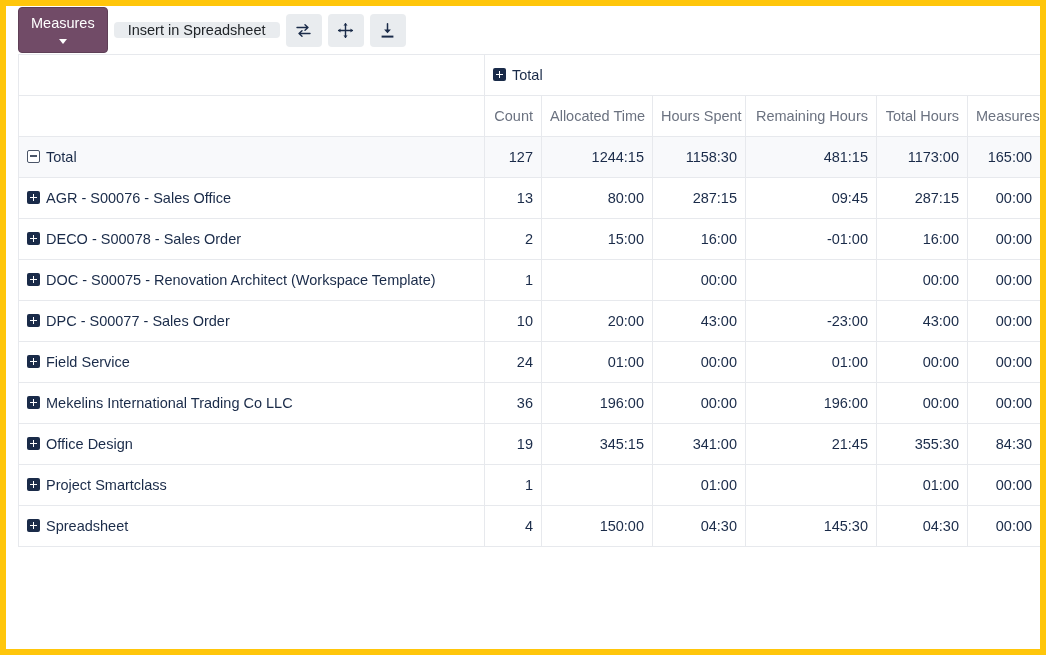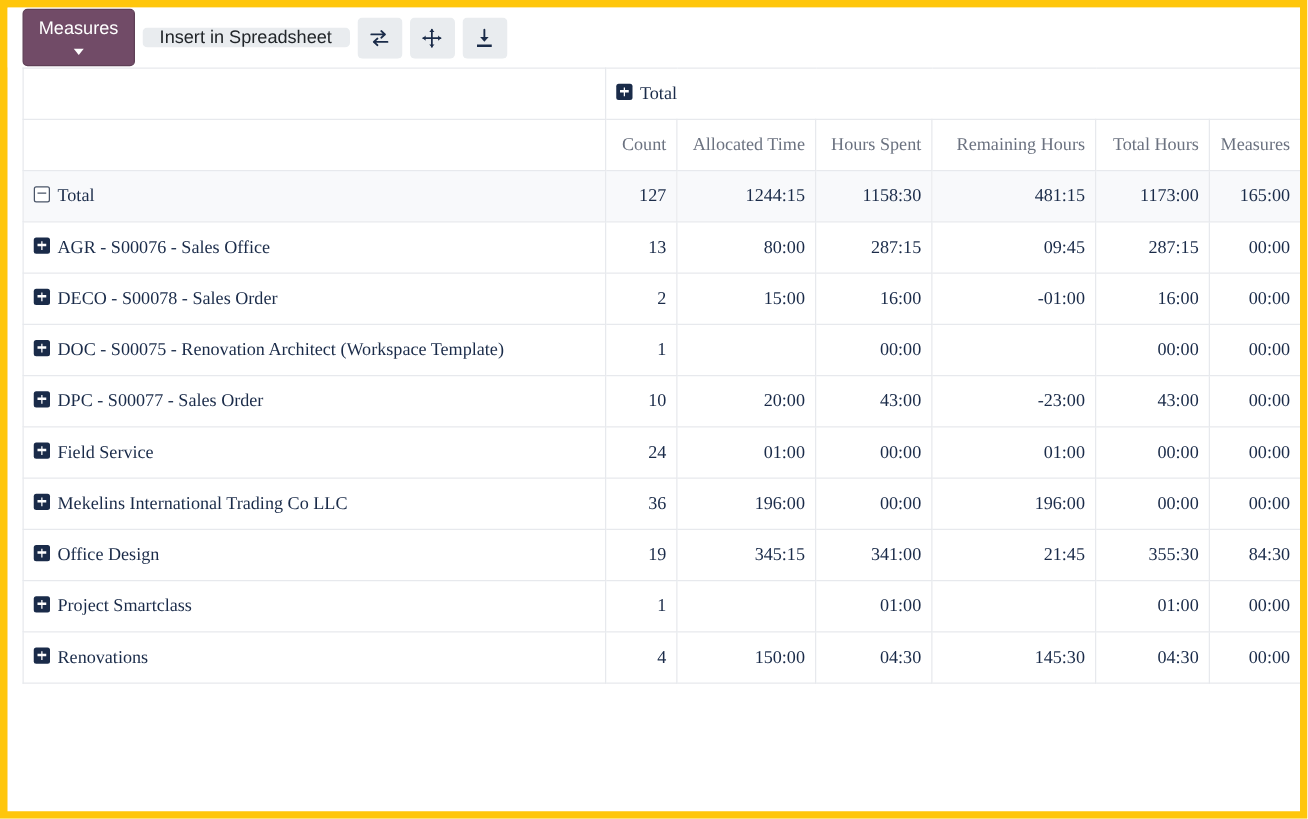--- a/index.html
+++ b/index.html
@@ -71,21 +71,20 @@
   #table-wrap {
     position: relative;
     padding-left: 12px;
   }
   table.pivot {
     border-collapse: collapse;
     table-layout: fixed;
     width: 1022px;
     font-size: 14.5px;
     color: #1a2b49;
-    font-family: Liberation Serif, serif;
   }
   table.pivot td, table.pivot th {
     border: 1px solid #e7e9ed;
     padding: 0 8px;
     height: 41px;
     font-weight: 400;
     overflow: hidden;
     white-space: nowrap;
   }
   
@@ -301,21 +300,21 @@
           <tr>
             <td class="row-head indent-1"><span class="hdr-icon icon-plus"></span><span class="lbl">Project Smartclass</span></td>
             <td class="val">1</td>
             <td class="val"></td>
             <td class="val">01:00</td>
             <td class="val"></td>
             <td class="val">01:00</td>
             <td class="val">00:00</td>
           </tr>
           <tr>
-            <td class="row-head indent-1"><span class="hdr-icon icon-plus"></span><span class="lbl">Renovations</span></td>
+            <td class="row-head indent-1"><span class="hdr-icon icon-plus"></span><span class="lbl">Spreadsheet</span></td>
             <td class="val">4</td>
             <td class="val">150:00</td>
             <td class="val">04:30</td>
             <td class="val">145:30</td>
             <td class="val">04:30</td>
             <td class="val">00:00</td>
           </tr>
         </tbody>
     </table>
   </div>

